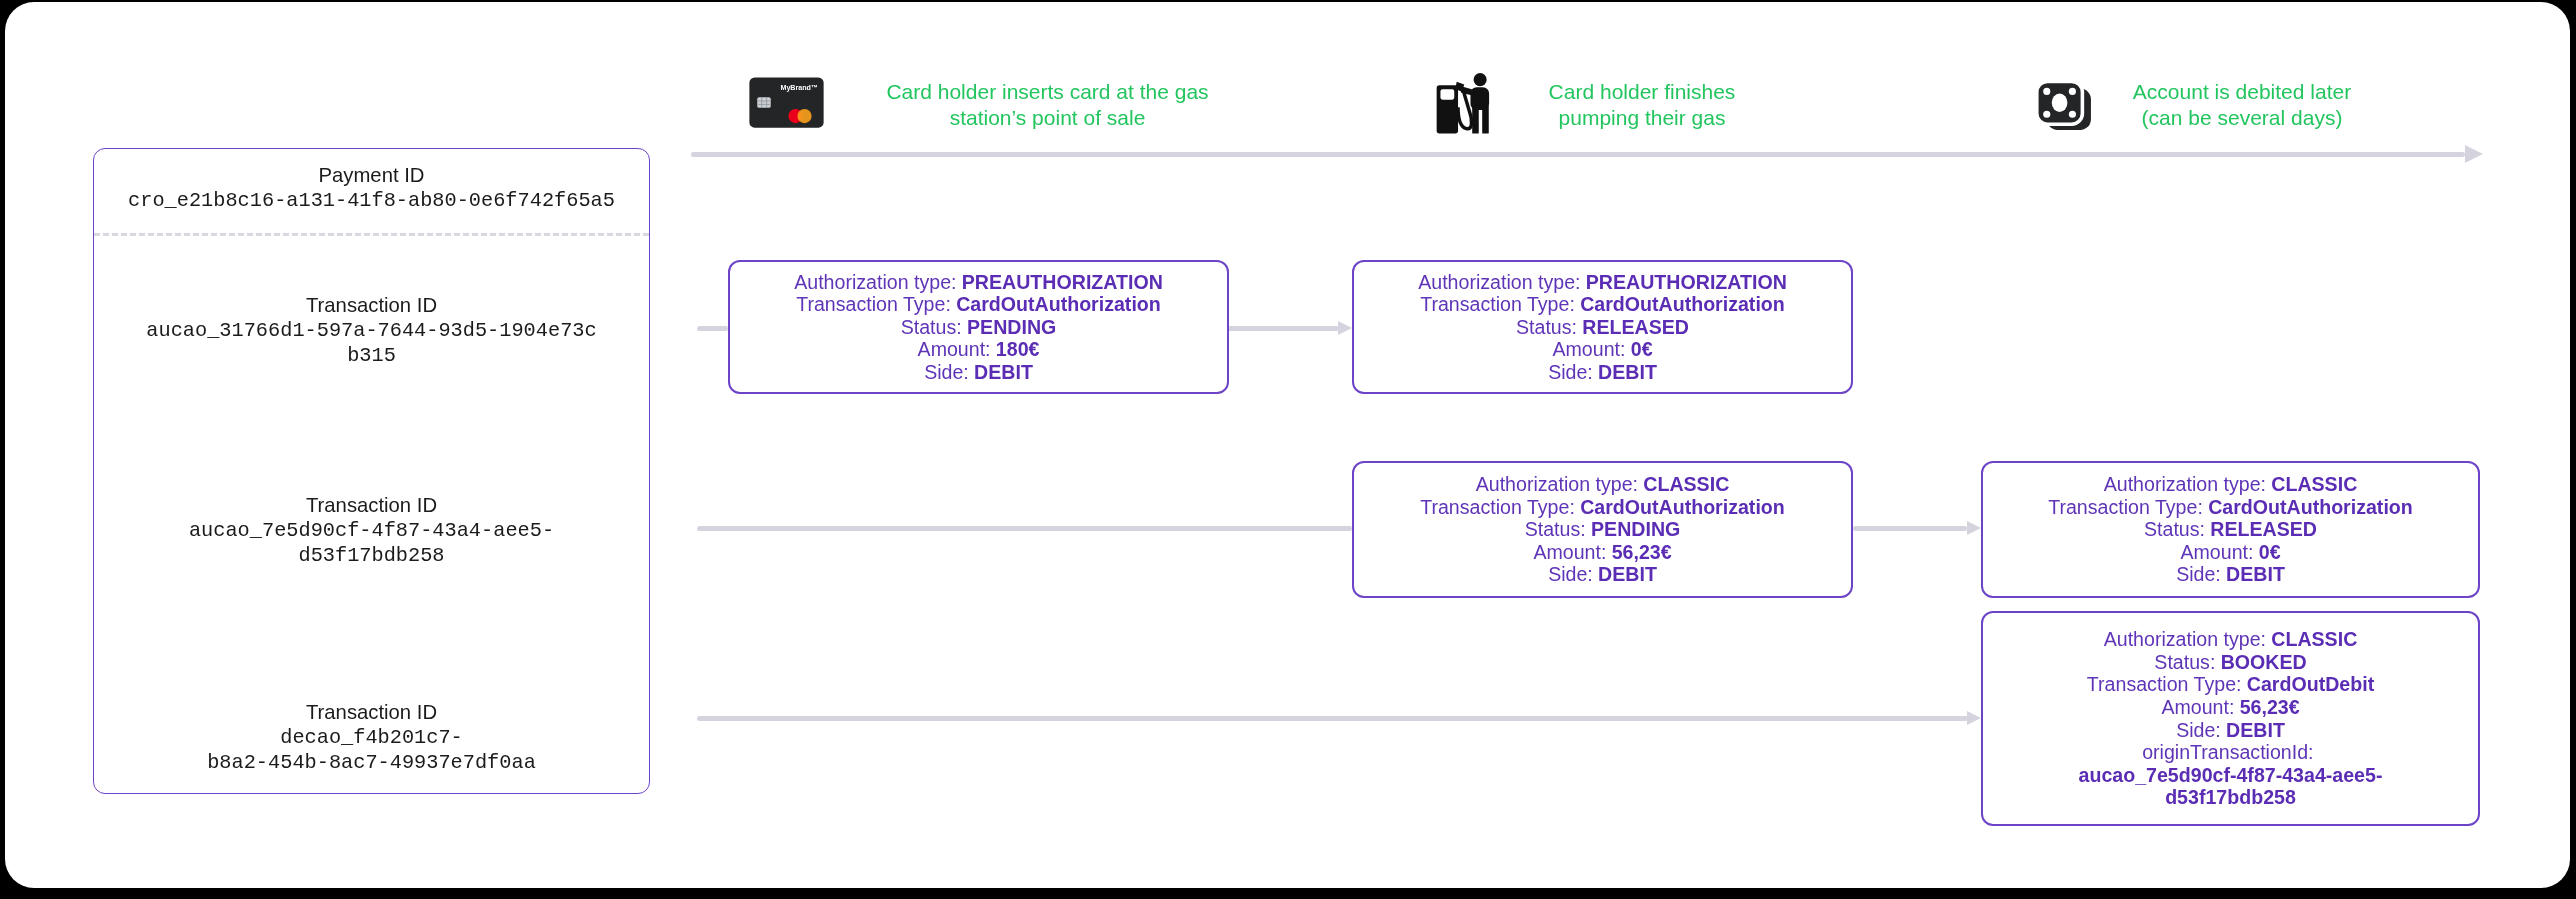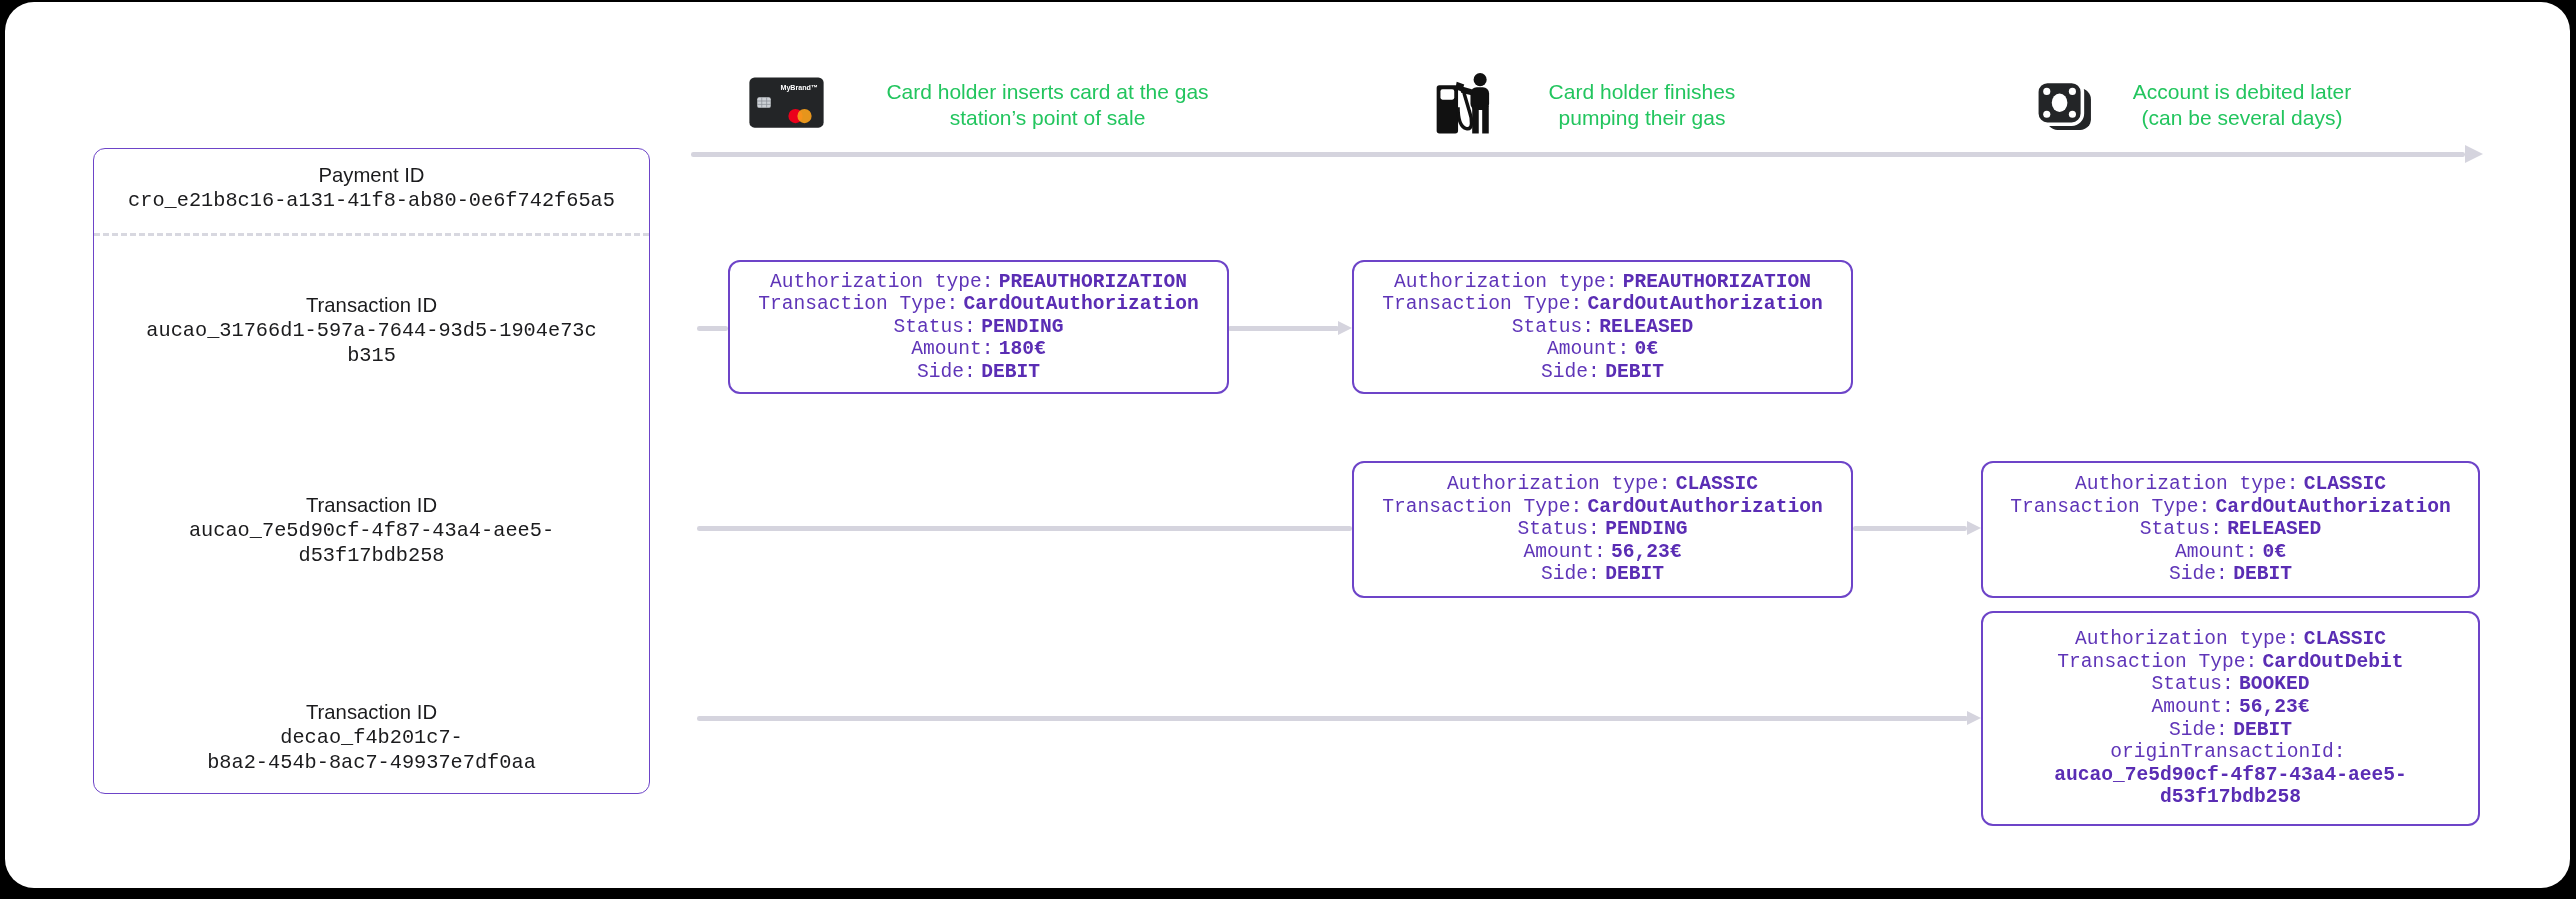--- a/index.html
+++ b/index.html
@@ -45,21 +45,21 @@
   }
   .divider{
     position:absolute;left:0;right:0;top:84px;height:0;
     border-top:3px dashed #d8d8e0;
   }
   
   .tbox{
     position:absolute;box-sizing:border-box;background:#fff;
     border:2.3px solid #6d44c8;border-radius:12px;
     display:flex;flex-direction:column;justify-content:center;
-    text-align:center;color:#5f35b8;font-size:19.6px;line-height:22.6px;font-family:Liberation Mono, monospace;
+    text-align:center;color:#5f35b8;font-size:19.6px;line-height:22.6px;
   }
   .tline{white-space:pre-line}
   .lbl{margin-right:5.3px}
   .val{font-weight:700;color:#5a2db4}
   .pre{white-space:pre-line}
 </style>
 </head>
 <body>
 
 <div class="canvas"></div>
@@ -166,21 +166,21 @@
 <div class="tbox" style="left:1981px;top:461px;width:499px;height:137px">
   <div class="tline"><span class="lbl">Authorization type:</span><span class="val">CLASSIC</span></div>
   <div class="tline"><span class="lbl">Transaction Type:</span><span class="val">CardOutAuthorization</span></div>
   <div class="tline"><span class="lbl">Status:</span><span class="val">RELEASED</span></div>
   <div class="tline"><span class="lbl">Amount:</span><span class="val">0€</span></div>
   <div class="tline"><span class="lbl">Side:</span><span class="val">DEBIT</span></div>
 </div>
 
 <div class="tbox" style="left:1981px;top:611px;width:499px;height:215px">
   <div class="tline"><span class="lbl">Authorization type:</span><span class="val">CLASSIC</span></div>
+  <div class="tline"><span class="lbl">Status:</span><span class="val">BOOKED</span></div>
   <div class="tline"><span class="lbl">Transaction Type:</span><span class="val">CardOutDebit</span></div>
-  <div class="tline"><span class="lbl">Status:</span><span class="val">BOOKED</span></div>
   <div class="tline"><span class="lbl">Amount:</span><span class="val">56,23€</span></div>
   <div class="tline"><span class="lbl">Side:</span><span class="val">DEBIT</span></div>
   <div class="tline"><span class="lbl">originTransactionId:</span></div>
   <div class="tline val pre">aucao_7e5d90cf-4f87-43a4-aee5-
 d53f17bdb258</div>
 </div>
 
 
 </body></html>

